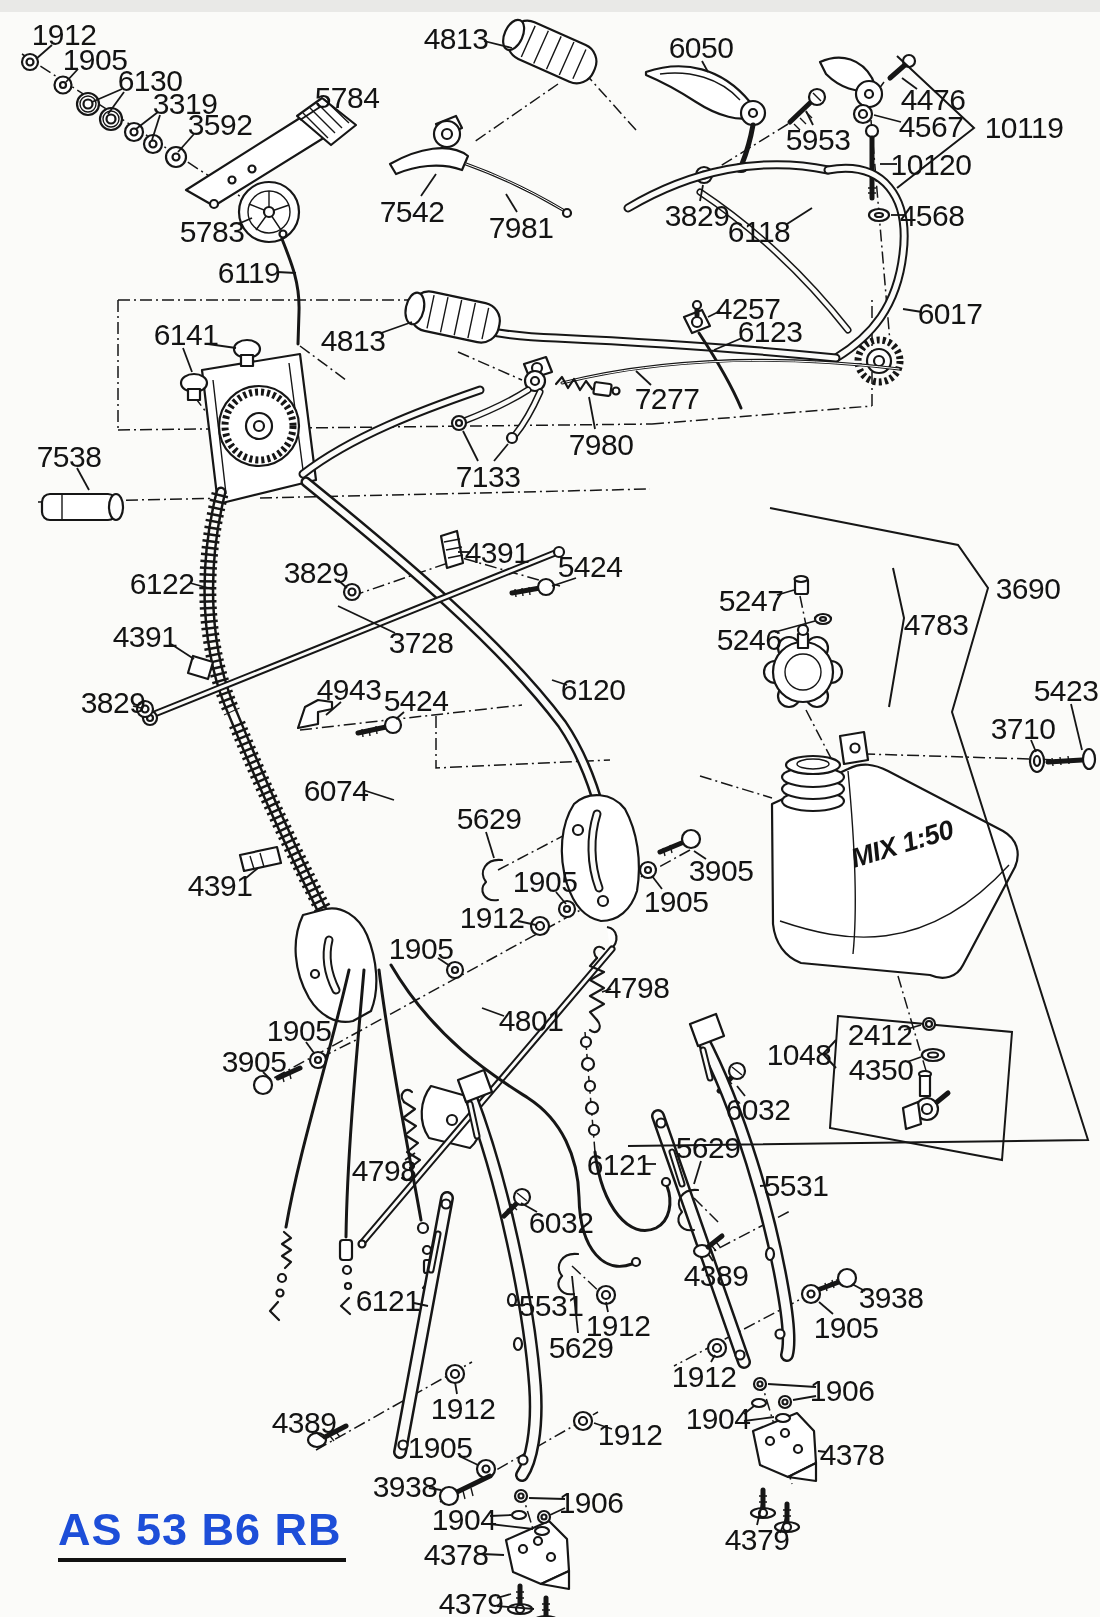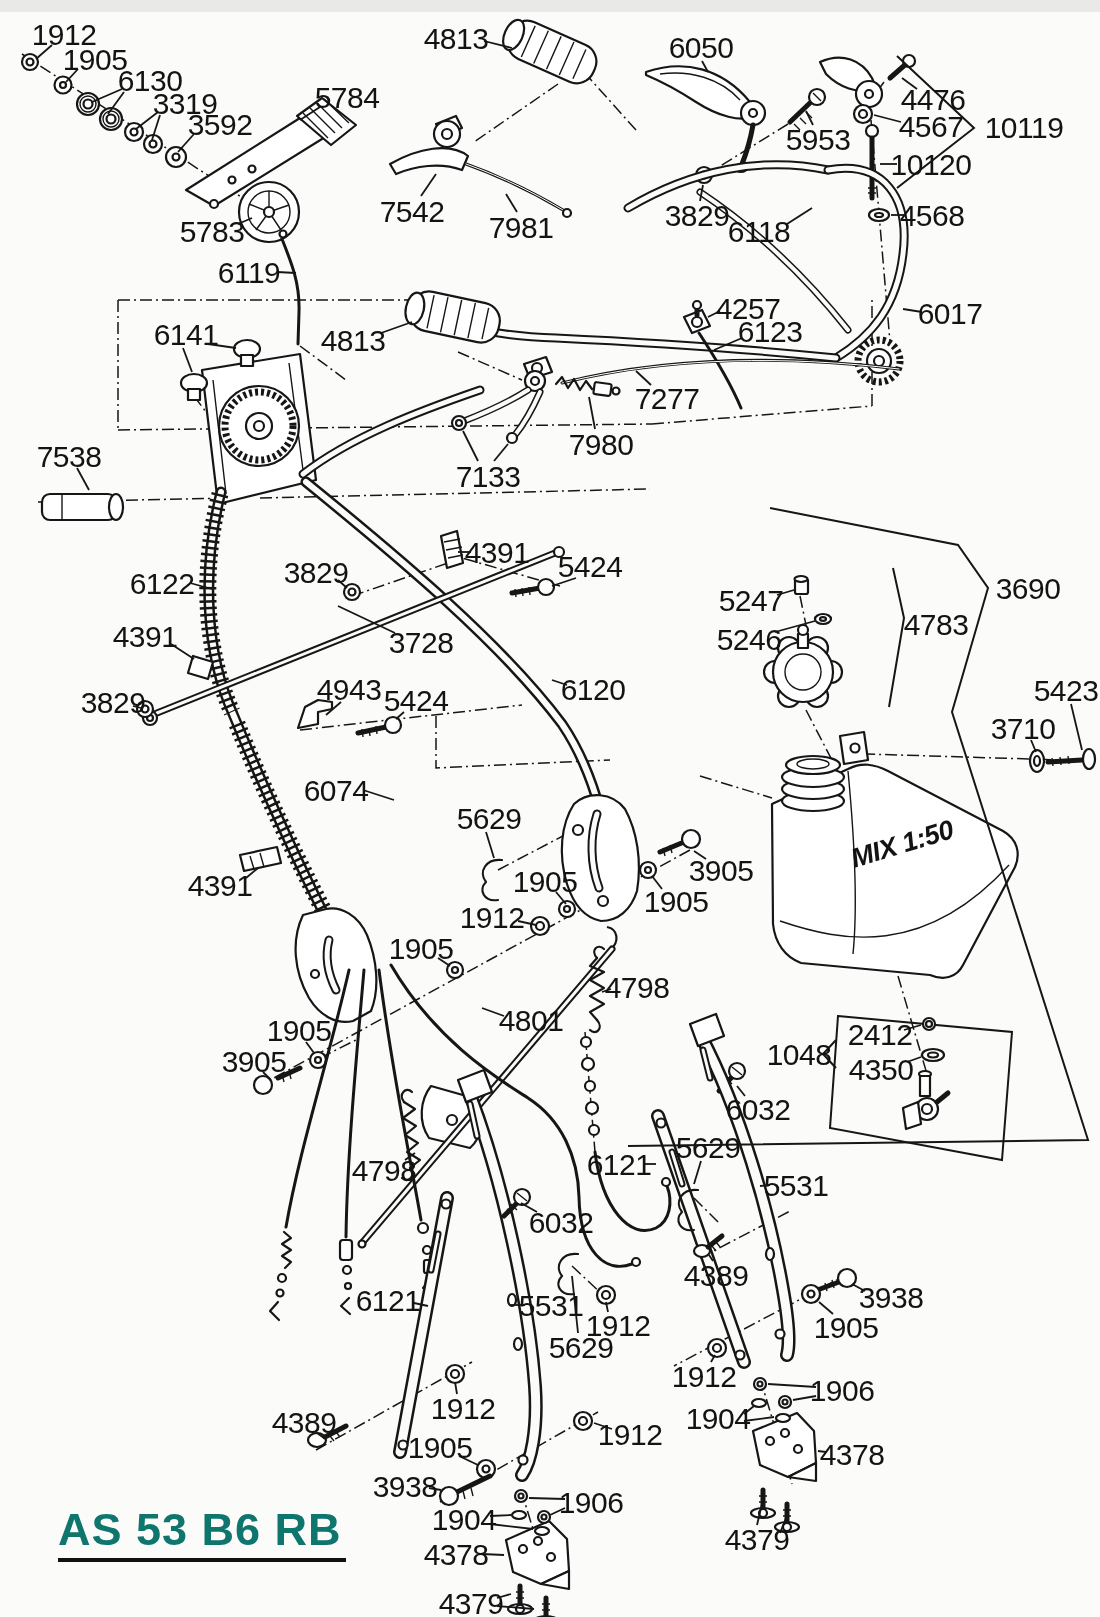--- a/index.html
+++ b/index.html
@@ -23,21 +23,21 @@
   .legw{stroke:#fbfbf9;fill:none;stroke-width:9;stroke-linecap:round;}
   .coil{stroke:#161616;fill:none;stroke-width:17;stroke-dasharray:2.5 4.2;}
   .teeth{stroke:#161616;fill:none;stroke-width:7;stroke-dasharray:3 3;}
   .dd{stroke:#161616;fill:none;stroke-width:1.5;stroke-dasharray:12 4 2 4;}
   .shaft{stroke:#161616;fill:none;stroke-width:5;stroke-linecap:round;}
   .leader{stroke:#161616;stroke-width:1.8;}
   .bracket{stroke:#161616;fill:none;stroke-width:2;}
   .plabel{font-family:"Liberation Sans",sans-serif;font-size:30px;fill:#131313;
           text-anchor:middle;dominant-baseline:central;letter-spacing:-0.5px;}
   .mix{text-anchor:middle;}
-  .title{position:absolute;left:58px;top:1492px;font-size:45px;font-weight:600;color:#0f766e;
+  .title{position:absolute;left:58px;top:1492px;font-size:45px;font-weight:600;color:#1d4ed8;
          letter-spacing:1px;border-bottom:4px solid #111;padding:0 4px 2px 0;}
 </style>
 </head>
 <body>
 
 <div class="page">
 
 <svg width="1100" height="1617" viewBox="0 0 1100 1617">
 
   <g>

